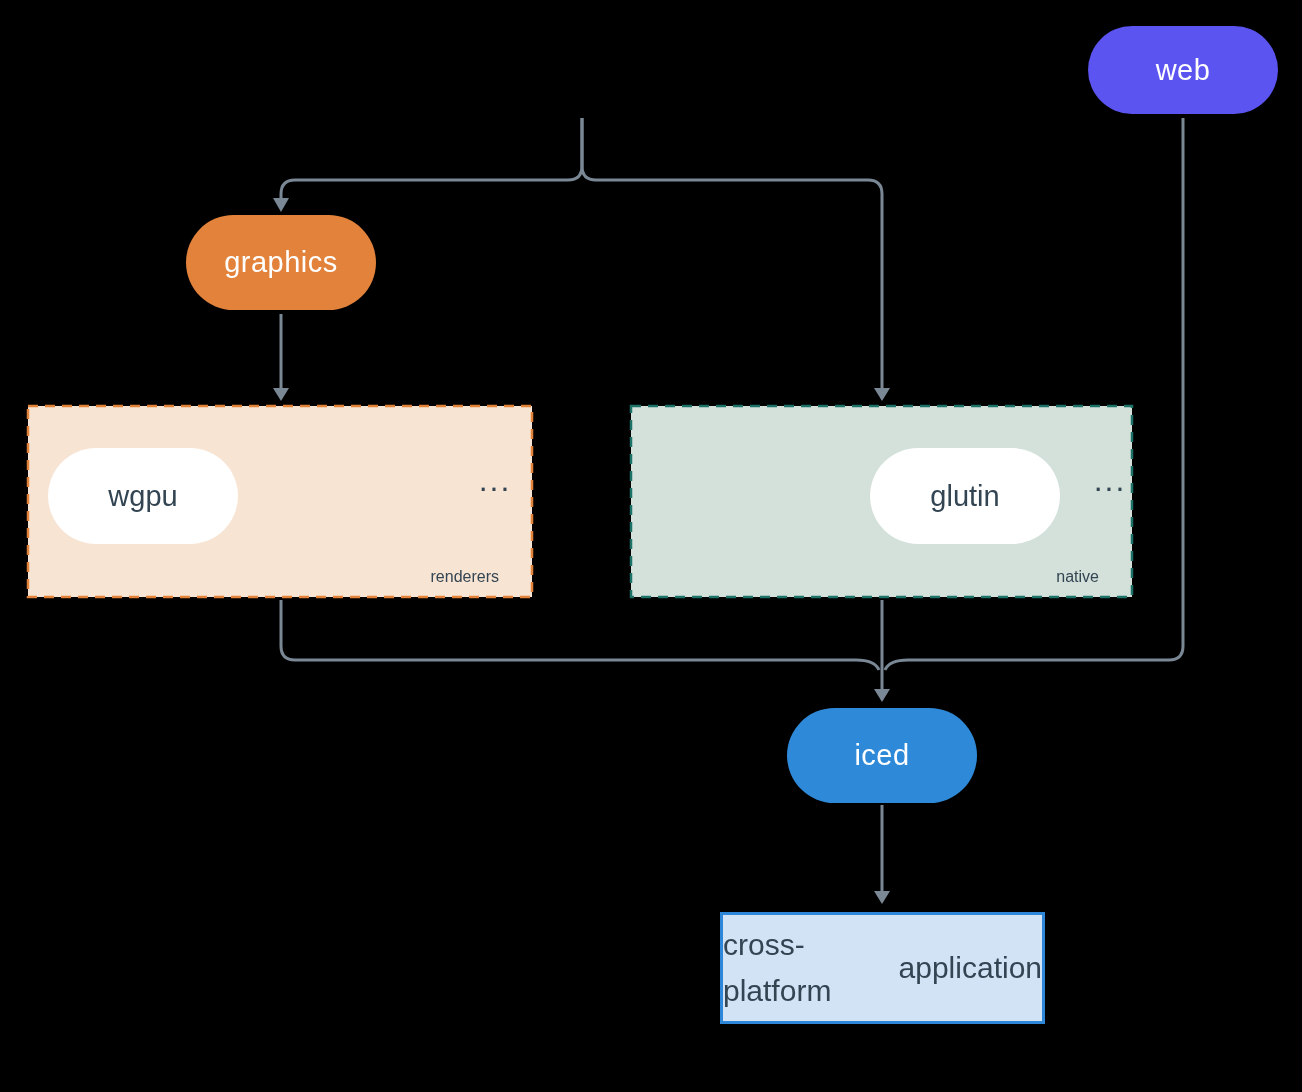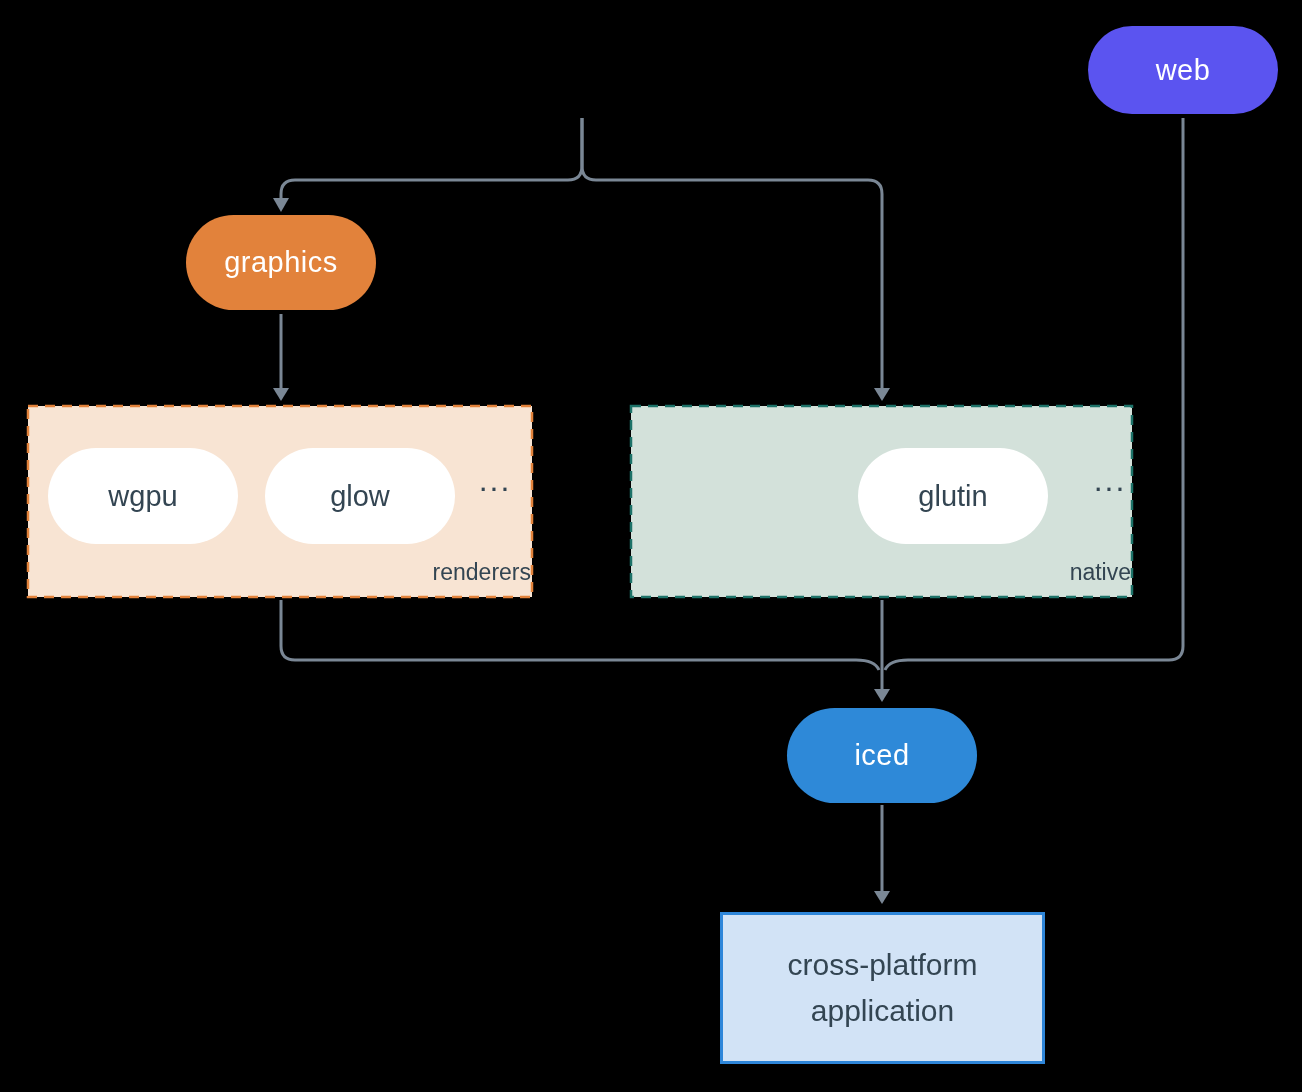--- a/index.html
+++ b/index.html
@@ -44,36 +44,36 @@
   .group-renderers{left:27px;top:405px;}
   .group-shells{left:630px;top:405px;width:503px;}
   .item-pill{
     position:absolute;top:27px;width:190px;height:96px;border-radius:48px;
     background:var(--item-pill-fill);display:flex;align-items:center;justify-content:center;
     color:var(--dark-text);font-size:29px;margin-top:16px;
   }
   .item-1{left:21px;}
   .item-2{left:238px;}
   .group-shells .item-1{left:23px;}
-  .group-shells .item-2{left:228px;align-items:center;}
+  .group-shells .item-2{left:240px;align-items:center;}
   .ellipsis{
     position:absolute;top:27px;height:96px;left:438px;width:60px;
     display:flex;align-items:center;justify-content:center;
     color:var(--dark-text);font-size:32px;letter-spacing:2px;
   }
   .group-shells .ellipsis{left:450px;}
   .group-label{
-    position:absolute;right:2px;bottom:12px;
-    color:var(--dark-text);font-size:23px;
+    position:absolute;right:34px;bottom:12px;
+    color:var(--dark-text);font-size:16px;
   }
 
   .app-box{
-    position:absolute;left:720px;top:912px;width:325px;height:152px;
+    position:absolute;left:720px;top:912px;width:325px;height:112px;
     background:var(--app-fill);border:3px solid var(--app-border);box-sizing:border-box;
-    display:flex;flex-direction:column;align-items:center;justify-content:center;
+    display:flex;flex-direction:row;align-items:center;justify-content:center;
     color:var(--dark-text);font-size:30px;line-height:46px;text-align:left;
   }
 </style>
 </head>
 <body>
 
 <div class="canvas">
 
   <svg class="connectors" viewBox="0 0 1302 1092">
 
@@ -104,23 +104,20 @@
     <span>web</span>
   </div>
   <div class="pill pill-graphics">
     <span>graphics</span>
   </div>
 
   <div class="group group-renderers">
     <div class="item-pill item-1">
       <span>wgpu</span>
     </div>
-    <div class="item-pill item-2">
-      <span>glow</span>
-    </div>
     <div class="ellipsis">...</div>
     <div class="group-label">renderers</div>
   </div>
 
   <div class="group group-shells">
     <div class="item-pill item-2">
       <span>glutin</span>
     </div>
     <div class="ellipsis">...</div>
     <div class="group-label">native</div>

